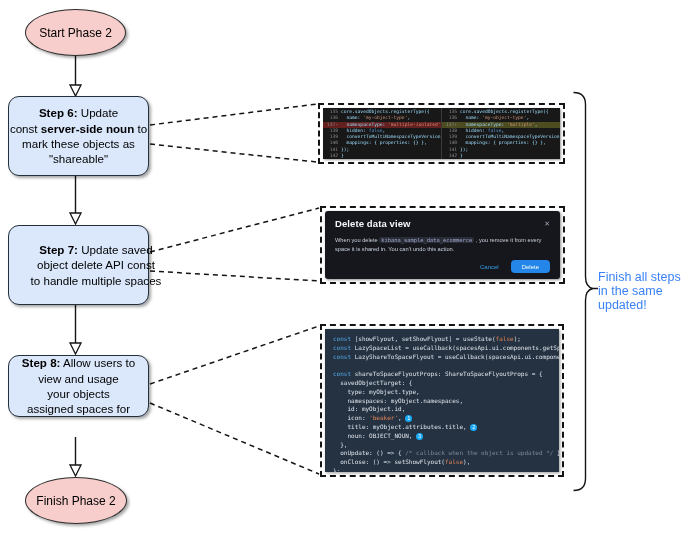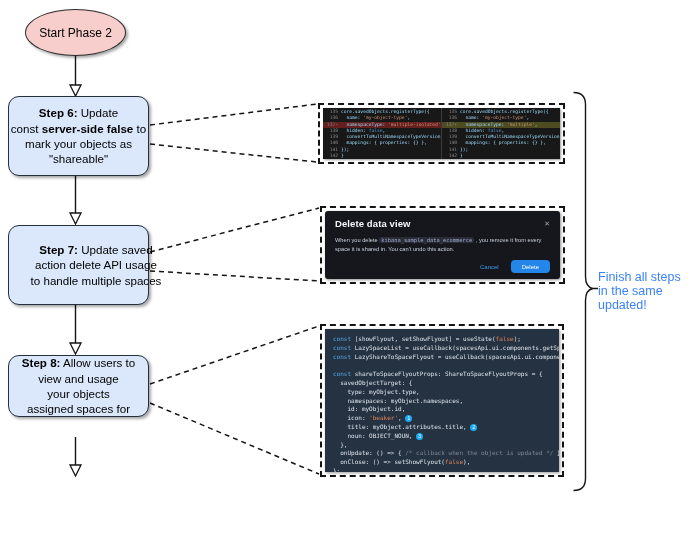--- a/index.html
+++ b/index.html
@@ -109,45 +109,48 @@
   </svg>
 
   <div class="ellipse" id="start-node">
     <span>Start Phase 2</span>
   </div>
 
   <div class="step" id="step6-node">
     <div class="steplines">
 
     <div class="sline"><span></span><b>Step 6:</b><span> Update</span></div>
-        <div class="sline"><span>const </span><b>server-side false</b><span> to</span></div>
-        <div class="sline"><span>mark your objects as</span><b></b><span></span></div>
+        <div class="sline"><span>const </span><b>server-side noun</b><span> to</span></div>
+        <div class="sline"><span>mark these objects as</span><b></b><span></span></div>
         <div class="sline"><span>"shareable"</span><b></b><span></span></div>
       </div>
   </div>
 
   <div class="step" id="step7-node">
     <div class="steplines">
 
     <div class="sline"><span></span><b>Step 7:</b><span> Update saved</span></div>
-        <div class="sline"><span>action delete API usage</span><b></b><span></span></div>
+        <div class="sline"><span>object delete API const</span><b></b><span></span></div>
         <div class="sline"><span>to handle multiple spaces</span><b></b><span></span></div>
       </div>
   </div>
 
   <div class="step" id="step8-node">
     <div class="steplines">
 
     <div class="sline"><span></span><b>Step 8:</b><span> Allow users to</span></div>
         <div class="sline"><span>view and usage</span><b></b><span></span></div>
         <div class="sline"><span>your objects</span><b></b><span></span></div>
         <div class="sline"><span>assigned spaces for</span><b></b><span></span></div>
       </div>
   </div>
 
+  <div class="ellipse" id="finish-node">
+    <span>Finish Phase 2</span>
+  </div>
 
   <div class="panel" id="panel-diff">
     <div class="diff">
       <div class="pane">
 
           <div class="drow">
             <span class="dnum">135</span><span class="dcode">core.savedObjects.registerType({</span>
           </div>
 
           <div class="drow">

